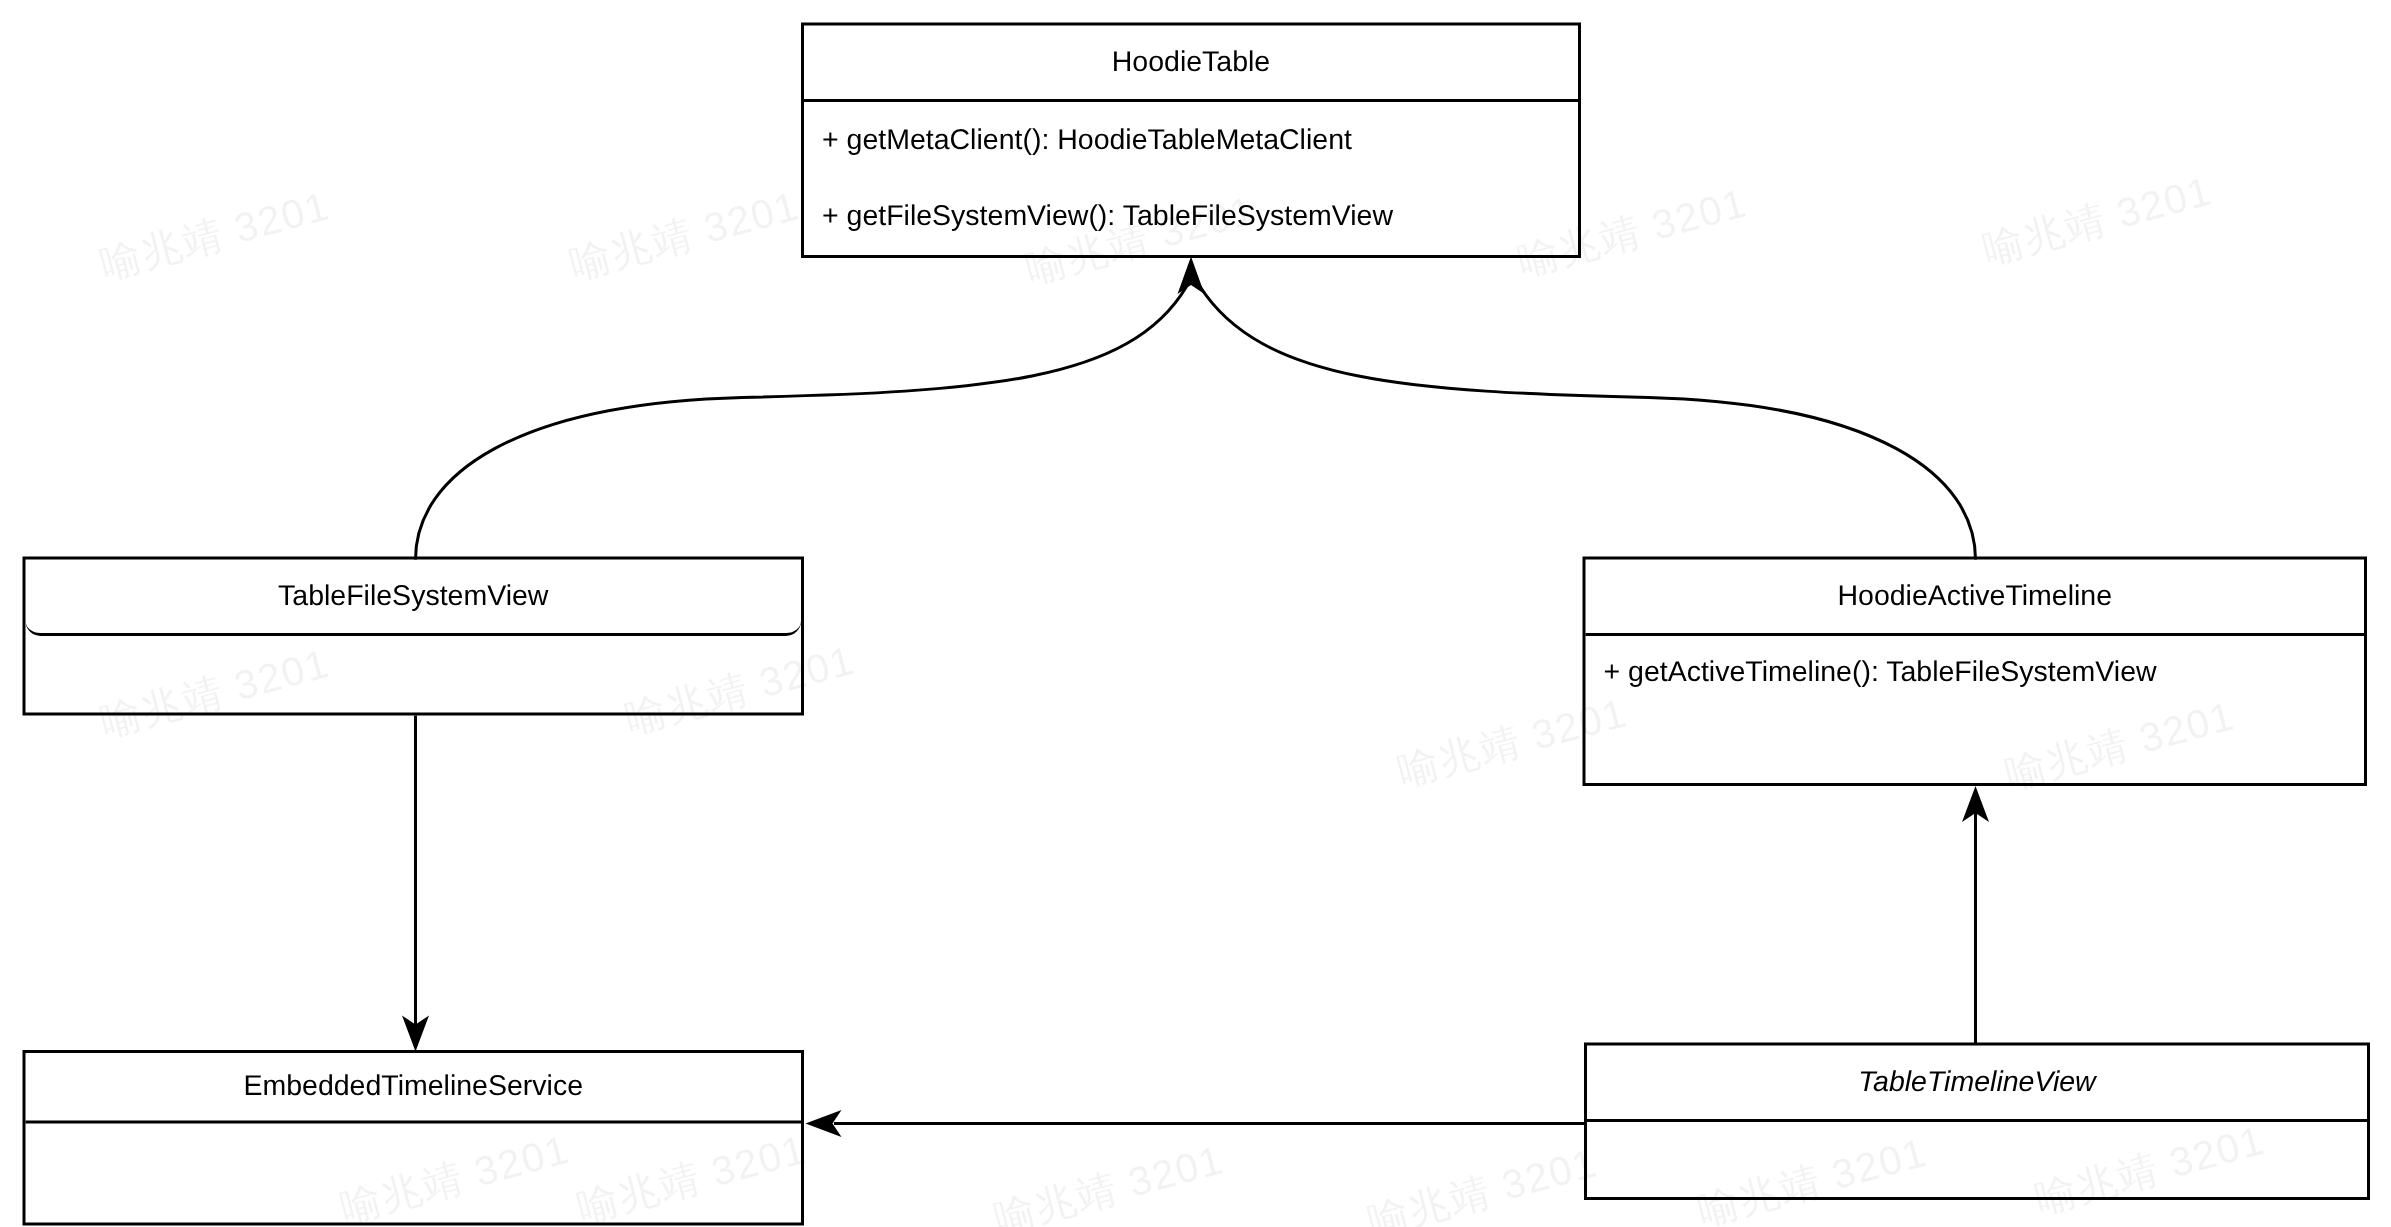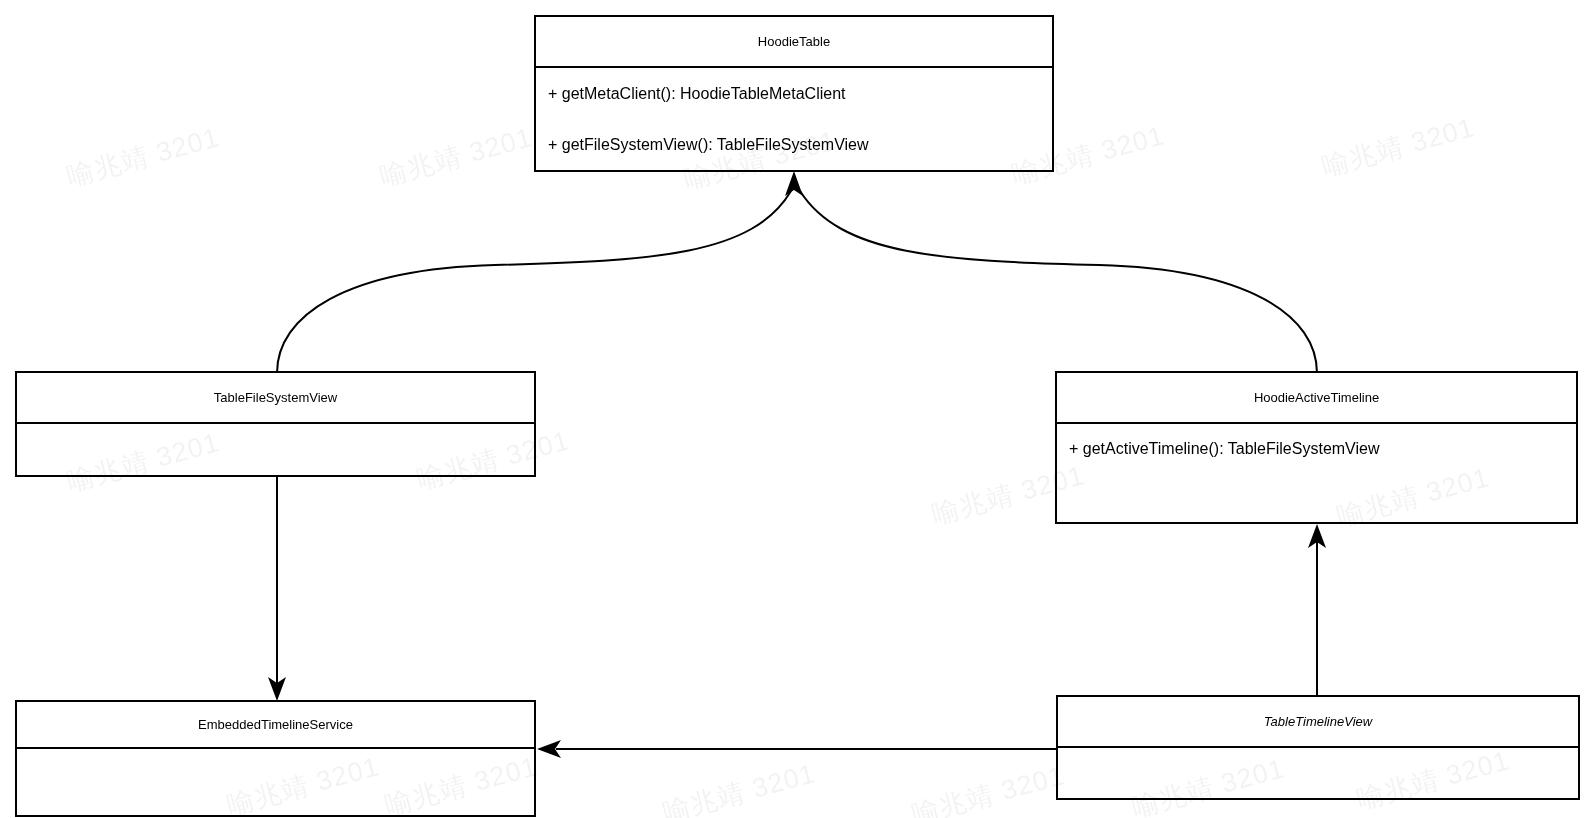--- a/index.html
+++ b/index.html
@@ -29,29 +29,29 @@
     background: transparent;
     display: flex;
     flex-direction: column;
   }
   .uml-title {
     box-sizing: border-box;
     border-bottom: 2px solid #000000;
     display: flex;
     align-items: center;
     justify-content: center;
-    font-size: 13px;
+    font-size: 19px;
     white-space: nowrap;
   }
   .uml-methods {
     flex: 1;
     padding: 0 0 0 12px;
   }
   .uml-method {
-    font-size: 16px;
+    font-size: 19px;
     line-height: 51px;
     white-space: nowrap;
   }
   .mc .uml-method { line-height: 49px; }
   .wm {
     position: absolute;
     font-size: 27px;
     color: rgba(0, 0, 0, 0.05);
     white-space: nowrap;
     transform: rotate(-15deg);
@@ -82,21 +82,21 @@
 
   <div class="uml-class" style="left:534px; top:15px; width:520px; height:157px;">
     <div class="uml-title" style="height:51px;">HoodieTable</div>
     <div class="uml-methods">
       <div class="uml-method">+ getMetaClient(): HoodieTableMetaClient</div>
       <div class="uml-method">+ getFileSystemView(): TableFileSystemView</div>
     </div>
   </div>
 
   <div class="uml-class" style="left:15px; top:371px; width:521px; height:106px;">
-    <div class="uml-title" style="height:51px;">TableFileSystemView</div>
+    <div class="uml-title" style="height:51px;border-radius:10px;">TableFileSystemView</div>
     <div class="uml-methods"></div>
   </div>
 
   <div class="uml-class mc" style="left:1055px; top:371px; width:523px; height:153px;">
     <div class="uml-title" style="height:51px;">HoodieActiveTimeline</div>
     <div class="uml-methods">
       <div class="uml-method">+ getActiveTimeline(): TableFileSystemView</div>
     </div>
   </div>
 

